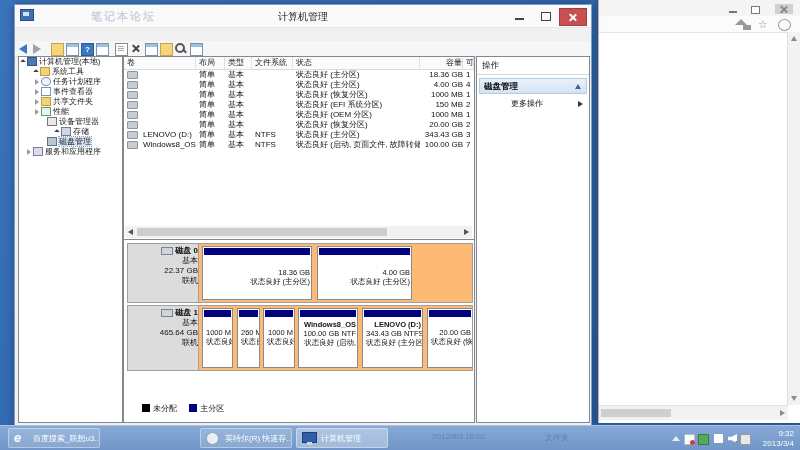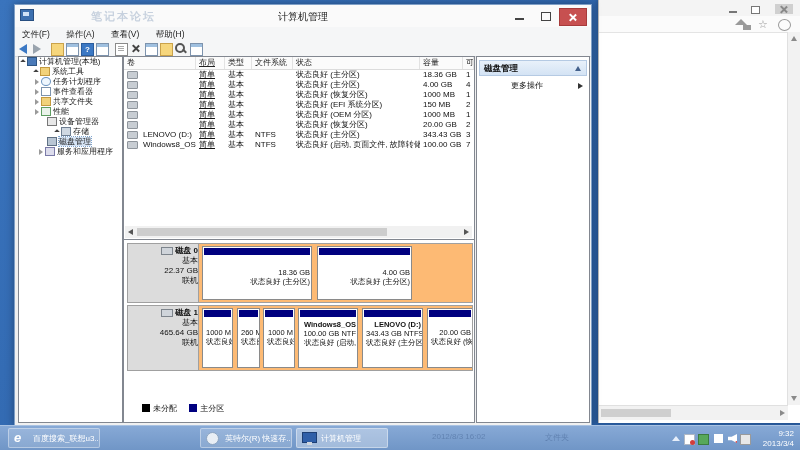--- a/index.html
+++ b/index.html
@@ -84,21 +84,21 @@
   .tico-disk{background:#b9c6d4;border-color:#5f7185;}
   .tico-svc{background:#dcdcec;border-color:#7a7aa8;}
   .tree-sel{background:#d6e4f5;outline:1px dotted #7ea4cf;}
 
   
   #cm-vols{left:108px;top:51px;width:350px;height:182px;overflow:hidden;}
   .vhead{display:flex;height:12px;line-height:12px;background:#fbfbfb;border-bottom:1px solid #dcdcdc;font-size:8px;color:#222;}
   .vhead span{border-right:1px solid #e2e2e2;padding-left:3px;box-sizing:border-box;overflow:hidden;white-space:nowrap;}
   .vrow{display:flex;height:10px;line-height:10px;font-size:8px;color:#111;}
   .vrow span{padding-left:3px;box-sizing:border-box;overflow:hidden;white-space:nowrap;}
-  .c1{width:72px;} .c2{width:29px;text-decoration:underline;} .c3{width:27px;} .c4{width:41px;} .c5{width:127px;} .c6{width:43px;} .c7{width:11px;}
+  .c1{width:72px;} .c2{width:29px;} .c3{width:27px;} .c4{width:41px;} .c5{width:127px;} .c6{width:43px;text-align:right;} .c7{width:11px;}
   .vol-ico{display:inline-block;width:9px;height:6px;background:#c8cdd3;border:1px solid #8f959c;border-radius:1px;margin-right:2px;vertical-align:middle;}
   #vols-hscroll{position:absolute;left:1px;bottom:1px;width:347px;height:12px;background:#f1f1f1;}
   #vols-hthumb{position:absolute;left:12px;top:2px;width:250px;height:8px;background:#cdcdcd;}
   .sb-arr{position:absolute;top:3px;}
 
   
   #cm-graph{left:108px;top:234px;width:350px;height:182px;overflow:hidden;}
   .disk-row{position:absolute;left:3px;width:344px;border:1px solid #a0a0a0;background:#fdba74;text-align:right;}
   .disk-label{position:absolute;left:0;top:0;width:71px;height:100%;background:#dcdcdc;border-right:1px solid #a0a0a0;font-size:8px;padding:2px 0 0 3px;box-sizing:border-box;color:#111;line-height:10px;}
   .disk-label b{font-size:8px;}
@@ -195,26 +195,20 @@
         </div>
       <div class="abs cap-btn" id="cm-max" style="right:32px;">
           <span class="g"></span>
         </div>
       <div class="abs cap-btn" id="cm-close" style="right:4px;">
           <span class="x1"></span>
           <span class="x2"></span>
         </div>
     </div>
 
-    <div class="abs" id="cm-menubar">
-      <span class="menu-item">文件(F)</span>
-      <span class="menu-item">操作(A)</span>
-      <span class="menu-item">查看(V)</span>
-      <span class="menu-item">帮助(H)</span>
-    </div>
 
     <div class="abs" id="cm-toolbar">
       <span class="tbi nav-back"></span>
       <span class="tbi nav-fwd"></span>
       <span class="tbi ico-folder" style="left:36px;"></span>
       <span class="tbi ico-win" style="left:51px;"></span>
       <span class="tbi ico-help" style="left:66px;">?</span>
       <span class="tbi ico-win" style="left:81px;"></span>
       <span class="tbi ico-doc" style="left:100px;"></span>
       <span class="tbi ico-x" style="left:115px;">
@@ -230,21 +224,21 @@
     <div class="abs panel" id="cm-tree">
       <div class="tree-row" style="padding-left:2px;"><span class="tw tw-exp"></span><span class="tico tico-computer"></span><span>计算机管理(本地)</span></div>
       <div class="tree-row" style="padding-left:15px;"><span class="tw tw-exp"></span><span class="tico tico-folder"></span><span>系统工具</span></div>
       <div class="tree-row" style="padding-left:16px;"><span class="tw tw-col"></span><span class="tico tico-clock"></span><span>任务计划程序</span></div>
       <div class="tree-row" style="padding-left:16px;"><span class="tw tw-col"></span><span class="tico tico-log"></span><span>事件查看器</span></div>
       <div class="tree-row" style="padding-left:16px;"><span class="tw tw-col"></span><span class="tico tico-share"></span><span>共享文件夹</span></div>
       <div class="tree-row" style="padding-left:16px;"><span class="tw tw-col"></span><span class="tico tico-perf"></span><span>性能</span></div>
       <div class="tree-row" style="padding-left:22px;"><span class="tw tw-none"></span><span class="tico tico-dev"></span><span>设备管理器</span></div>
       <div class="tree-row" style="padding-left:24px;margin-left:12px;"><span class="tw tw-exp"></span><span class="tico tico-store"></span><span>存储</span></div>
       <div class="tree-row" style="padding-left:22px;"><span class="tw tw-none"></span><span class="tico tico-disk"></span><span class="tree-sel">磁盘管理</span></div>
-      <div class="tree-row" style="padding-left:20px;"><span class="tw tw-col"></span><span class="tico tico-svc"></span><span>服务和应用程序</span></div>
+      <div class="tree-row" style="padding-left:8px;"><span class="tw tw-col"></span><span class="tico tico-svc"></span><span>服务和应用程序</span></div>
     </div>
 
     <div class="abs panel" id="cm-vols">
       <div class="vhead">
         <span class="c1">卷</span>
         <span class="c2">布局</span>
         <span class="c3">类型</span>
         <span class="c4">文件系统</span>
         <span class="c5">状态</span>
         <span class="c6">容量</span>
@@ -407,20 +401,21 @@
         </div>
       </div>
 
       <div id="legend">
         <span class="lg-sw lg-unalloc"></span><span>未分配</span>
         <span class="lg-sw lg-primary"></span><span>主分区</span>
       </div>
     </div>
 
     <div class="abs panel" id="cm-actions">
+      <div id="act-title">操作</div>
       <div id="act-group">
         <span>磁盘管理</span>
         <span class="arr arr-up"></span>
       </div>
       <div id="act-more">
         <span>更多操作</span>
         <span class="arr arr-right"></span>
       </div>
     </div>
   </div>

